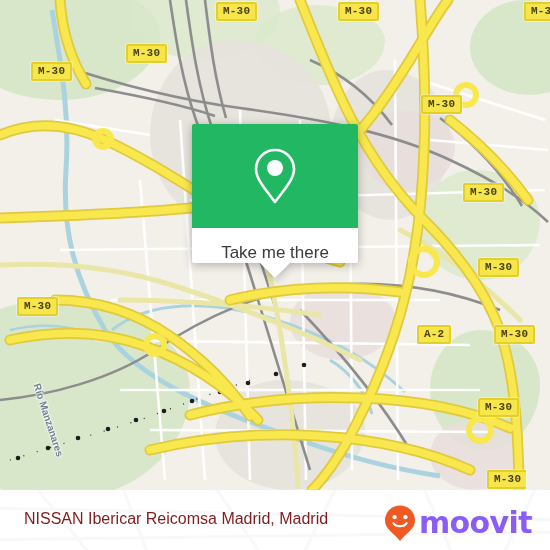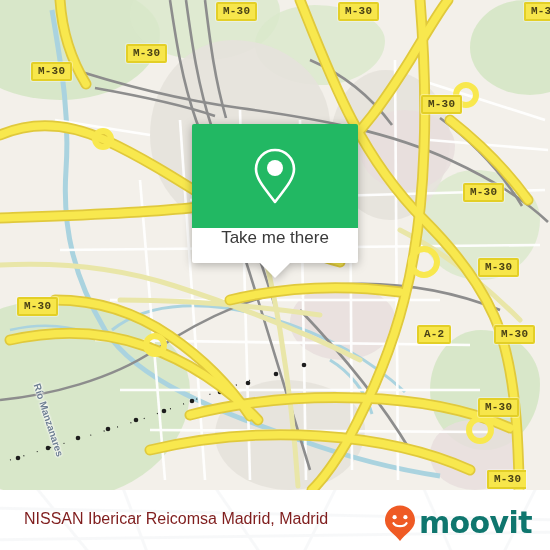--- a/index.html
+++ b/index.html
@@ -48,34 +48,34 @@
     position:absolute;left:16px;top:5px;font-size:13px;color:#3b3b3b;
     font-family:"Liberation Sans",sans-serif;
   }
 
   
   .card{position:absolute;left:192px;top:124px;width:166px;
         filter:drop-shadow(0 2px 5px rgba(0,0,0,.28));}
   .card-top{height:104px;background:#22b863;border-radius:2px 2px 0 0;
             display:flex;align-items:center;justify-content:center;}
   .card-bottom{height:35px;background:#fff;border-radius:0 0 2px 2px;
-               display:flex;align-items:flex-start;justify-content:center;}
+               display:flex;align-items:flex-end;justify-content:center;}
   .card-bottom span{font-size:17px;color:#3a3a3a;font-family:"Liberation Sans",sans-serif;}
   .tail{position:absolute;left:50%;top:139px;transform:translateX(-50%);
         width:0;height:0;border-left:15px solid transparent;
         border-right:15px solid transparent;border-top:15px solid #fff;}
 
   
   .footer{position:absolute;left:0;top:490px;width:550px;height:60px;
           background:#fff;overflow:hidden;}
   .footer-wm{position:absolute;inset:0;opacity:.055;}
   .footer-title{position:absolute;left:24px;top:20px;font-size:16px;color:#7f1d1d;
                 font-family:"Liberation Sans",sans-serif;white-space:nowrap;}
   .brand{position:absolute;right:18px;top:14px;display:flex;align-items:center;gap:2px;}
-  .brand-word{font-size:30px;line-height:30px;color:#0f766e;font-weight:700;
+  .brand-word{font-size:30px;line-height:30px;color:#8b5cf6;font-weight:700;
               letter-spacing:-.6px;font-family:"DejaVu Sans",sans-serif;}
 </style>
 </head>
 <body>
 
 <div id="app">
 
   <div class="map">
     <div class="map-base"></div>
 

